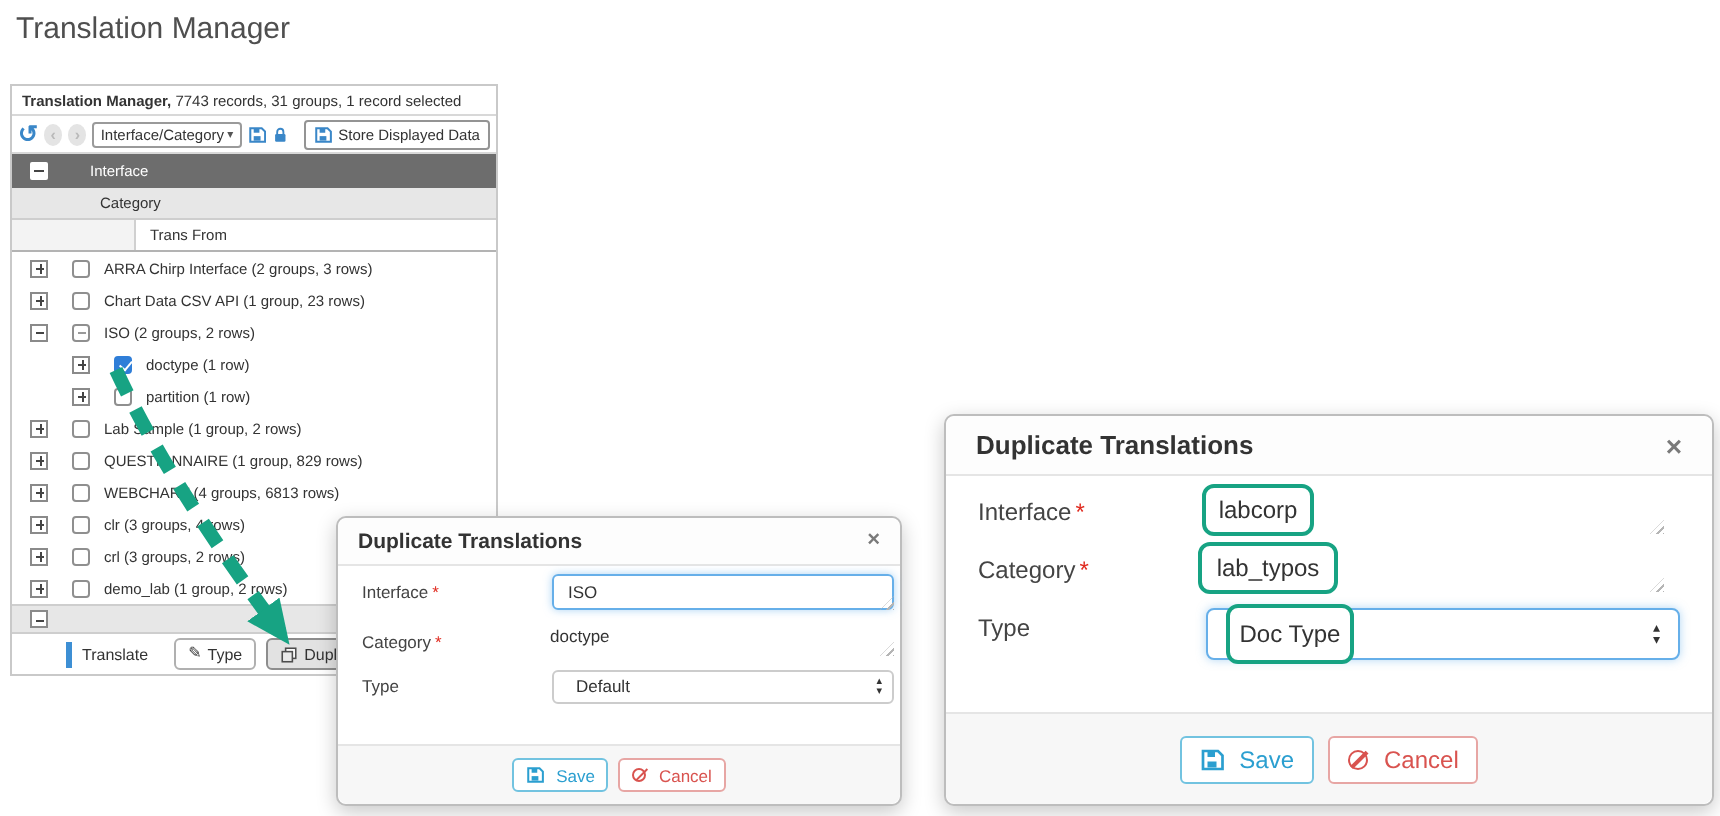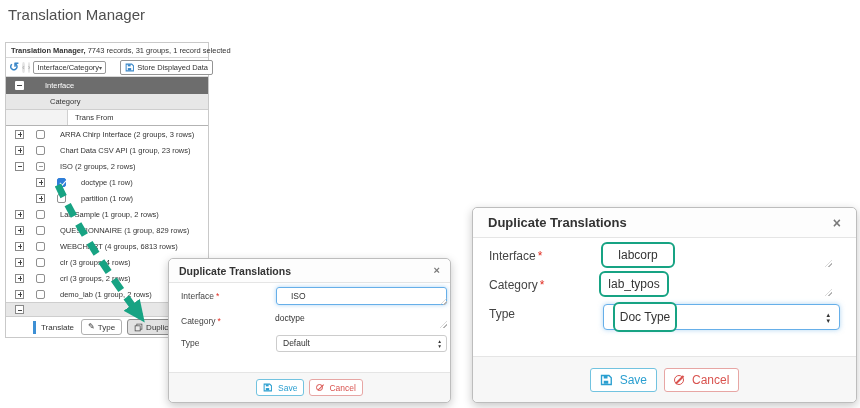--- a/index.html
+++ b/index.html
@@ -3,21 +3,21 @@
 <meta charset="utf-8">
 <style>
   html,body{margin:0;padding:0}
   body{width:860px;height:408px;position:relative;background:#fff;overflow:hidden;
        font-family:"Liberation Sans",sans-serif;color:#333}
   [data-interactable]{box-sizing:border-box}
 
   .page-title{position:absolute;left:8px;top:6px;font-size:15px;color:#4f4f4f;font-weight:400}
 
   
-  .panel{position:absolute;left:5px;top:42px;width:204px;border:1px solid #c9c9c9;background:#fff}
+  .panel{position:absolute;left:5px;top:42px;width:244px;border:1px solid #c9c9c9;background:#fff}
   .info-row{height:15px;line-height:15px;padding-left:5px;font-size:7.5px;color:#333;
             border-bottom:1px solid #d8d8d8;white-space:nowrap}
   .info-row b{font-weight:bold}
 
   .toolbar{height:19px;display:flex;align-items:center;gap:3px;padding:0 3px;border-bottom:1px solid #d8d8d8}
   .refresh{color:#3a87c8;font-size:12px;font-weight:bold;line-height:12px}
   .circ{width:11px;height:11px;border-radius:50%;background:#e4e4e4;color:#b9b9b9;font-size:8px;
         line-height:11px;text-align:center;font-weight:bold}
   .viewsel{display:flex;align-items:center;justify-content:space-between;width:88px;height:13px;
            border:1px solid #9a9a9a;border-radius:2px;font-size:7.5px;padding:0 3px;background:#fff;color:#333}
@@ -39,27 +39,27 @@
   .trow.lvl1{padding-left:30px}
   .esq{width:9px;height:9px;border:1px solid #8a8a8a;background:#fff;position:relative;flex:none}
   .esq::before{content:"";position:absolute;left:1.5px;top:3.5px;width:4.5px;height:1px;background:#444}
   .esq.plus::after{content:"";position:absolute;left:3.5px;top:1.5px;width:1px;height:4.5px;background:#444}
   .cb{width:9px;height:9px;border:1px solid #8f8f8f;border-radius:2px;background:#fff;position:relative;
       margin-left:12px;flex:none}
   .cb.checked{background:#2f7ed8;border-color:#2f7ed8}
   .cb.checked::after{content:"";position:absolute;left:2.5px;top:0.5px;width:2.5px;height:5px;
       border:solid #fff;border-width:0 1.4px 1.4px 0;transform:rotate(40deg)}
   .cb.indeterminate::after{content:"";position:absolute;left:1.5px;top:3.2px;width:4.5px;height:1.6px;background:#9a9a9a}
-  .tlabel{margin-left:15px;white-space:nowrap}
+  .tlabel{margin-left:7px;white-space:nowrap}
 
   .collapse-bar{height:15px;background:#e7e7e7;border-top:1px solid #cecece;border-bottom:1px solid #cecece;
                 display:flex;align-items:center;padding-left:9px}
   .actions{height:20px;display:flex;align-items:center;gap:5px;padding-left:27px}
   .vbar{width:3px;height:13px;background:#3d8fd4}
-  .translate-lbl{font-size:8px;color:#333;margin-right:2px}
+  .translate-lbl{font-size:8px;color:#333;margin-right:8px}
   .btn-sm{display:flex;align-items:center;gap:3px;height:16px;padding:0 6px;border:1px solid #b0b0b0;
           border-radius:3px;background:#fff;font-size:8px;color:#333;white-space:nowrap}
   .btn-sm.active{background:#e2e2e2;border-color:#8d8d8d}
   .pencil{font-size:8px;line-height:8px}
 
   
   .arrow-svg{position:absolute;left:0;top:0;pointer-events:none}
 
   
   .dlg{position:absolute;background:#fff;border:1px solid #bdbdbd;border-radius:5px;
@@ -80,41 +80,41 @@
   .ban{border:1.4px solid currentColor;border-radius:50%;position:relative;flex:none}
   .ban::after{content:"";position:absolute;background:currentColor;transform:rotate(-45deg)}
 
   
   .dlg-small{left:168px;top:258px;width:283px;height:145px;font-size:8.5px}
   .dlg-small .hd{height:24px;font-size:10.5px;padding:0 10px}
   .dlg-small .close{font-size:11px}
   .dlg-small .flabel{left:12px}
   .ds-l1{top:32px}.ds-l2{top:57px}.ds-l3{top:79px}
   .ds-interface{position:absolute;left:107px;top:28px;width:171px;height:18px;border:1px solid #66afe9;
-      border-radius:3px;box-shadow:0 0 4px rgba(102,175,233,.55);line-height:16px;padding-left:14px}
+      border-radius:3px;box-shadow:0 0 4px rgba(102,175,233,.55);line-height:16px;padding-left:7px}
   .ds-grip1{left:271px;top:39px}
   .ds-category{position:absolute;left:106px;top:54px}
   .ds-grip2{left:271px;top:62px}
   .ds-select{position:absolute;left:107px;top:76px;width:171px;height:17px;border:1px solid #ccc;
-      border-radius:3px;line-height:15px;padding-left:6px;background:#fff}
+      border-radius:3px;line-height:15px;padding-left:11px;background:#fff}
   .ds-updown{right:5px;top:3px}
   .dlg-small .ft{top:113px;gap:5px}
   .dlg-small .btn-save,.dlg-small .btn-cancel{height:17px;font-size:8.5px;padding:0 6px;gap:3px}
   .dlg-small .ban{width:7px;height:7px}
   .dlg-small .ban::after{left:-0.5px;top:2.4px;width:7.5px;height:1.2px}
 
   
   .dlg-large{left:472px;top:207px;width:385px;height:196px;font-size:12px}
   .dlg-large .hd{height:30px;font-size:13px;padding:0 15px}
   .dlg-large .close{font-size:14px}
   .dlg-large .flabel{left:16px}
   .dl-l1{top:41px}.dl-l2{top:70px}.dl-l3{top:99px}
   .hl{position:absolute;border:2.5px solid #17a383;border-radius:6px;display:flex;align-items:center;
       justify-content:center;color:#333;background:#fff}
-  .dl-hl1{left:128px;top:34px;width:74px;height:26px}
+  .dl-hl1{left:128px;top:34px;width:56px;height:26px}
   .dl-hl2{left:126px;top:63px;width:70px;height:26px}
   .dl-hl3{left:140px;top:94px;width:64px;height:30px}
   .dl-grip1{left:352px;top:52px}
   .dl-grip2{left:352px;top:81px}
   .dl-select{position:absolute;left:130px;top:96px;width:237px;height:26px;border:1px solid #66afe9;
       border-radius:4px;box-shadow:0 0 5px rgba(102,175,233,.5);background:#fff}
   .dl-updown{right:9px;top:7px;font-size:7px;line-height:6px}
   .dlg-large .ft{top:148px;gap:7px}
   .dlg-large .btn-save,.dlg-large .btn-cancel{height:24px;font-size:12px;padding:0 9px;gap:4px}
   .dlg-large .ban{width:10px;height:10px}

